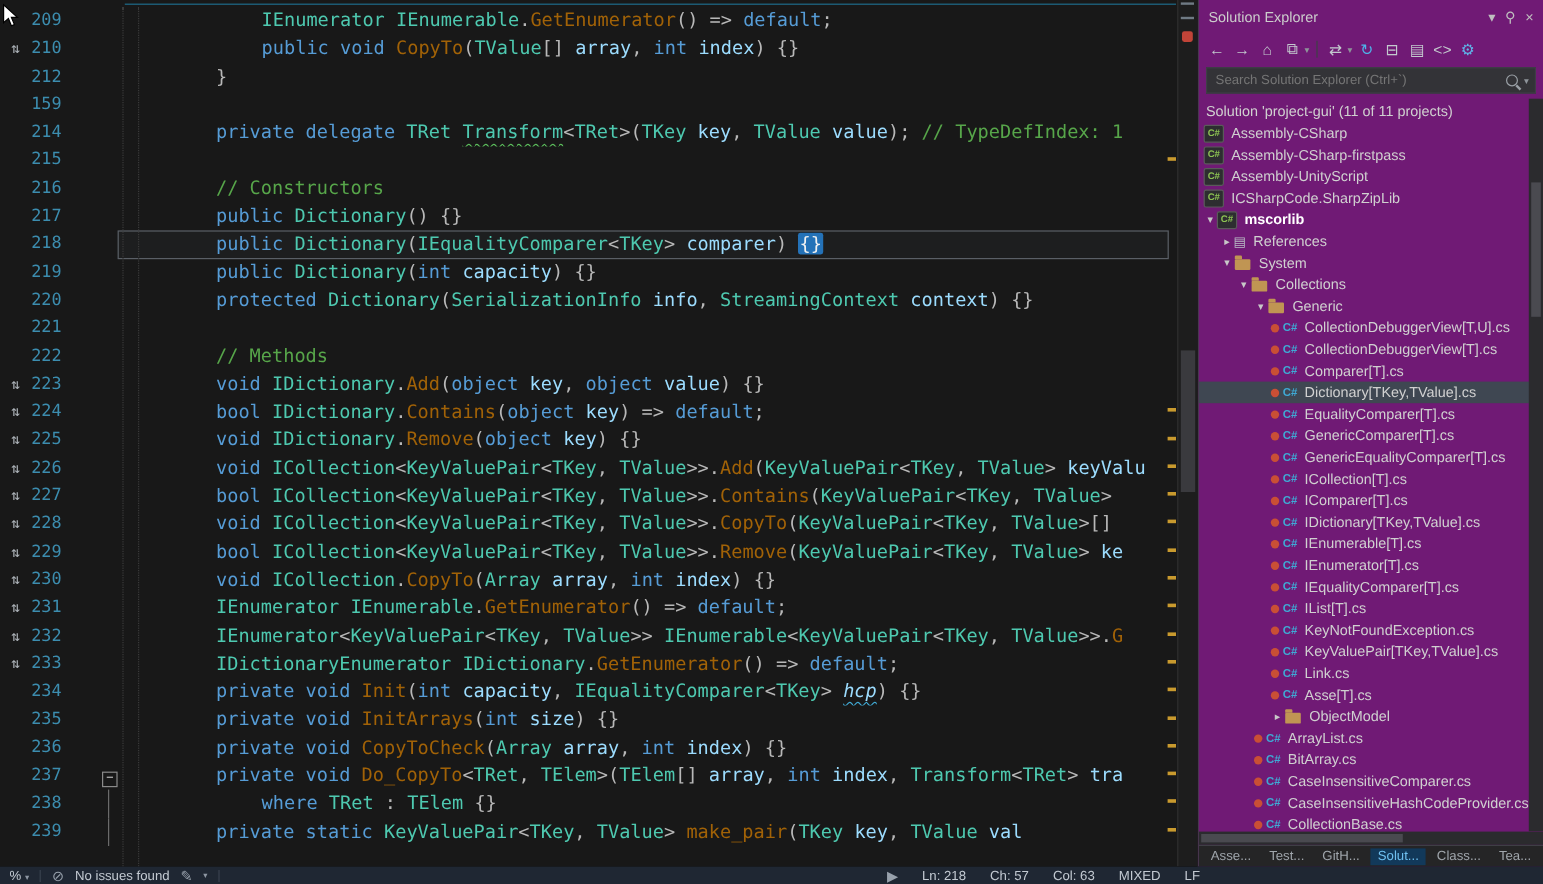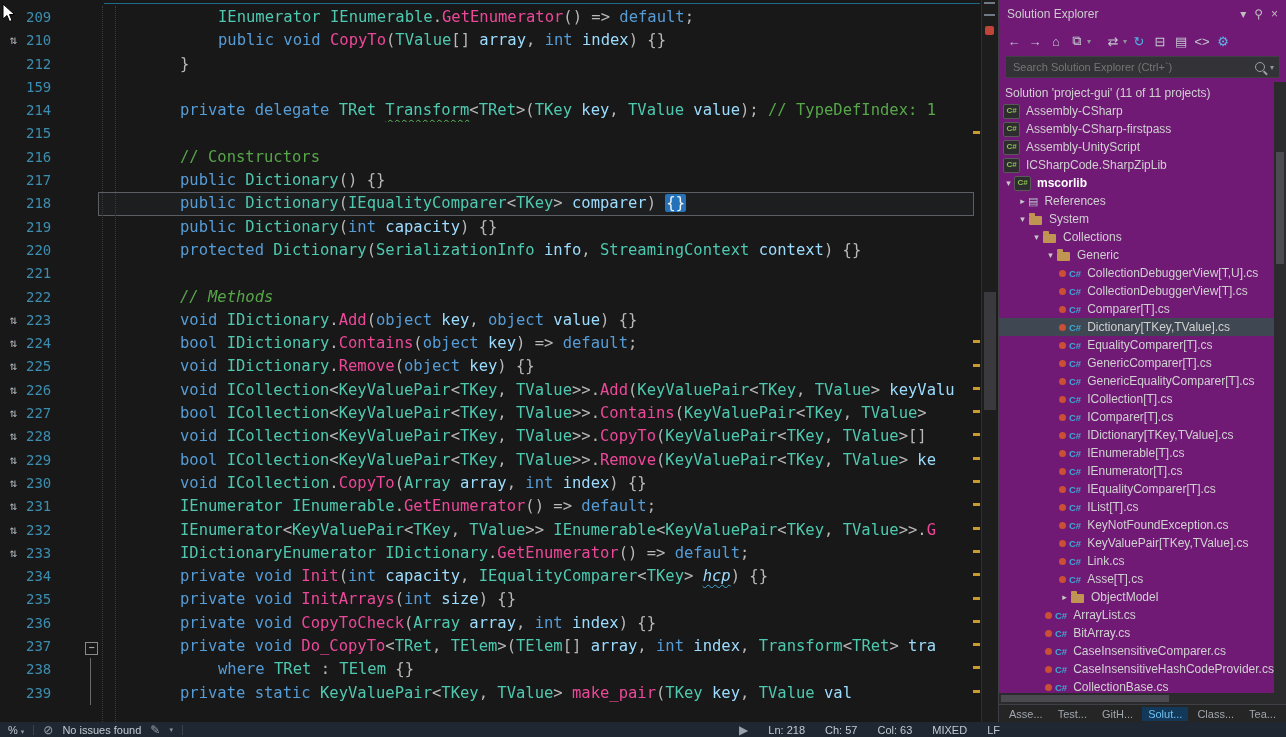--- a/index.html
+++ b/index.html
@@ -8,21 +8,21 @@
 
   
   .editor-pane{position:relative;background:#181818;overflow:hidden;}
   .editor-pane::before{content:"";position:absolute;top:3px;left:104px;right:18px;height:1px;background:#1F7FA6;opacity:.8;}
   .lines{padding-top:6px;}
   .cl{display:flex;height:23.3px;line-height:23.3px;font-family:"DejaVu Sans Mono",monospace;font-size:15.5px;white-space:pre;}
   .gl{width:26px;flex:none;text-align:center;color:#AEB4BA;font-size:12px;}
   .ln{width:50px;flex:none;text-align:left;color:#3C8DAF;padding-right:8px;font-size:14px;}
   .om{width:14px;flex:none;position:relative;}
   .ct{flex:1;overflow:hidden;position:relative;}
-  .tok-k{color:#569CD6}.tok-t{color:#4EC9B0}.tok-m{color:#ec4899}.tok-p{color:#9CDCFE}
+  .tok-k{color:#569CD6}.tok-t{color:#4EC9B0}.tok-m{color:#a16207}.tok-p{color:#9CDCFE}
   .tok-c{color:#57A64A}.tok-d{color:#B8B8B8}
   .tok-tw{color:#4EC9B0;text-decoration:underline wavy #5BBE5B;text-decoration-thickness:1px;text-underline-offset:4px;}
   .tok-pw{color:#9CDCFE;text-decoration:underline wavy #3FA9D4;text-decoration-thickness:1px;text-underline-offset:3px;font-style:italic;}
   .tok-hb{background:#2472B8;color:#F2F2F2;border-radius:2px;padding:0 1px;}
   .cl.current .ct{outline:1px solid #5A5F66;outline-offset:-1px;margin-right:24px;background:rgba(130,150,180,0.05);}
   .guide{position:absolute;top:6px;bottom:0;width:0;border-left:1px dotted #3A3A3A;}
   .fold{display:inline-block;width:11px;height:11px;line-height:9px;border:1px solid #8A8A8A;color:#CCC;font-size:10px;text-align:center;background:#181818;margin:6px 0 0 1px;}
   .fbar{display:block;width:1px;height:100%;background:#6A6A6A;margin-left:6px;}
   
   .vsb{position:absolute;top:0;right:0;width:16px;height:100%;background:#1D1D1D;border-left:1px solid #2E2E2E;}
@@ -87,21 +87,21 @@
         <div class="cl"><div class="gl"></div><div class="ln">212</div><div class="om"></div><div class="ct" style="padding-left: 82px;"><span class="tok-d">}</span></div></div>
         <div class="cl"><div class="gl"></div><div class="ln">159</div><div class="om"></div><div class="ct" style="padding-left: 82px;"></div></div>
         <div class="cl"><div class="gl"></div><div class="ln">214</div><div class="om"></div><div class="ct" style="padding-left: 82px;"><span class="tok-k">private delegate </span><span class="tok-t">TRet </span><span class="tok-tw">Transform</span><span class="tok-d">&lt;</span><span class="tok-t">TRet</span><span class="tok-d">&gt;(</span><span class="tok-t">TKey </span><span class="tok-p">key</span><span class="tok-d">, </span><span class="tok-t">TValue </span><span class="tok-p">value</span><span class="tok-d">); </span><span class="tok-c">// TypeDefIndex: 1</span></div></div>
         <div class="cl"><div class="gl"></div><div class="ln">215</div><div class="om"></div><div class="ct" style="padding-left: 82px;"></div></div>
         <div class="cl"><div class="gl"></div><div class="ln">216</div><div class="om"></div><div class="ct" style="padding-left: 82px;"><span class="tok-c">// Constructors</span></div></div>
         <div class="cl"><div class="gl"></div><div class="ln">217</div><div class="om"></div><div class="ct" style="padding-left: 82px;"><span class="tok-k">public </span><span class="tok-t">Dictionary</span><span class="tok-d">() {}</span></div></div>
         <div class="cl current"><div class="gl"></div><div class="ln">218</div><div class="om"></div><div class="ct" style="padding-left: 82px;"><span class="tok-k">public </span><span class="tok-t">Dictionary</span><span class="tok-d">(</span><span class="tok-t">IEqualityComparer</span><span class="tok-d">&lt;</span><span class="tok-t">TKey</span><span class="tok-d">&gt; </span><span class="tok-p">comparer</span><span class="tok-d">) </span><span class="tok-hb">{}</span></div></div>
         <div class="cl"><div class="gl"></div><div class="ln">219</div><div class="om"></div><div class="ct" style="padding-left: 82px;"><span class="tok-k">public </span><span class="tok-t">Dictionary</span><span class="tok-d">(</span><span class="tok-k">int </span><span class="tok-p">capacity</span><span class="tok-d">) {}</span></div></div>
         <div class="cl"><div class="gl"></div><div class="ln">220</div><div class="om"></div><div class="ct" style="padding-left: 82px;"><span class="tok-k">protected </span><span class="tok-t">Dictionary</span><span class="tok-d">(</span><span class="tok-t">SerializationInfo </span><span class="tok-p">info</span><span class="tok-d">, </span><span class="tok-t">StreamingContext </span><span class="tok-p">context</span><span class="tok-d">) {}</span></div></div>
         <div class="cl"><div class="gl"></div><div class="ln">221</div><div class="om"></div><div class="ct" style="padding-left: 82px;"></div></div>
-        <div class="cl"><div class="gl"></div><div class="ln">222</div><div class="om"></div><div class="ct" style="padding-left: 82px; font-style: italic;"><span class="tok-c">// Methods</span></div></div>
+        <div class="cl"><div class="gl"></div><div class="ln">222</div><div class="om"></div><div class="ct" style="padding-left: 82px;"><span class="tok-c">// Methods</span></div></div>
         <div class="cl"><div class="gl">⇅</div><div class="ln">223</div><div class="om"></div><div class="ct" style="padding-left: 82px;"><span class="tok-k">void </span><span class="tok-t">IDictionary</span><span class="tok-d">.</span><span class="tok-m">Add</span><span class="tok-d">(</span><span class="tok-k">object </span><span class="tok-p">key</span><span class="tok-d">, </span><span class="tok-k">object </span><span class="tok-p">value</span><span class="tok-d">) {}</span></div></div>
         <div class="cl"><div class="gl">⇅</div><div class="ln">224</div><div class="om"></div><div class="ct" style="padding-left: 82px;"><span class="tok-k">bool </span><span class="tok-t">IDictionary</span><span class="tok-d">.</span><span class="tok-m">Contains</span><span class="tok-d">(</span><span class="tok-k">object </span><span class="tok-p">key</span><span class="tok-d">) =&gt; </span><span class="tok-k">default</span><span class="tok-d">;</span></div></div>
         <div class="cl"><div class="gl">⇅</div><div class="ln">225</div><div class="om"></div><div class="ct" style="padding-left: 82px;"><span class="tok-k">void </span><span class="tok-t">IDictionary</span><span class="tok-d">.</span><span class="tok-m">Remove</span><span class="tok-d">(</span><span class="tok-k">object </span><span class="tok-p">key</span><span class="tok-d">) {}</span></div></div>
         <div class="cl"><div class="gl">⇅</div><div class="ln">226</div><div class="om"></div><div class="ct" style="padding-left: 82px;"><span class="tok-k">void </span><span class="tok-t">ICollection</span><span class="tok-d">&lt;</span><span class="tok-t">KeyValuePair</span><span class="tok-d">&lt;</span><span class="tok-t">TKey</span><span class="tok-d">, </span><span class="tok-t">TValue</span><span class="tok-d">&gt;&gt;.</span><span class="tok-m">Add</span><span class="tok-d">(</span><span class="tok-t">KeyValuePair</span><span class="tok-d">&lt;</span><span class="tok-t">TKey</span><span class="tok-d">, </span><span class="tok-t">TValue</span><span class="tok-d">&gt; </span><span class="tok-p">keyValu</span></div></div>
         <div class="cl"><div class="gl">⇅</div><div class="ln">227</div><div class="om"></div><div class="ct" style="padding-left: 82px;"><span class="tok-k">bool </span><span class="tok-t">ICollection</span><span class="tok-d">&lt;</span><span class="tok-t">KeyValuePair</span><span class="tok-d">&lt;</span><span class="tok-t">TKey</span><span class="tok-d">, </span><span class="tok-t">TValue</span><span class="tok-d">&gt;&gt;.</span><span class="tok-m">Contains</span><span class="tok-d">(</span><span class="tok-t">KeyValuePair</span><span class="tok-d">&lt;</span><span class="tok-t">TKey</span><span class="tok-d">, </span><span class="tok-t">TValue</span><span class="tok-d">&gt;</span></div></div>
         <div class="cl"><div class="gl">⇅</div><div class="ln">228</div><div class="om"></div><div class="ct" style="padding-left: 82px;"><span class="tok-k">void </span><span class="tok-t">ICollection</span><span class="tok-d">&lt;</span><span class="tok-t">KeyValuePair</span><span class="tok-d">&lt;</span><span class="tok-t">TKey</span><span class="tok-d">, </span><span class="tok-t">TValue</span><span class="tok-d">&gt;&gt;.</span><span class="tok-m">CopyTo</span><span class="tok-d">(</span><span class="tok-t">KeyValuePair</span><span class="tok-d">&lt;</span><span class="tok-t">TKey</span><span class="tok-d">, </span><span class="tok-t">TValue</span><span class="tok-d">&gt;[]</span></div></div>
         <div class="cl"><div class="gl">⇅</div><div class="ln">229</div><div class="om"></div><div class="ct" style="padding-left: 82px;"><span class="tok-k">bool </span><span class="tok-t">ICollection</span><span class="tok-d">&lt;</span><span class="tok-t">KeyValuePair</span><span class="tok-d">&lt;</span><span class="tok-t">TKey</span><span class="tok-d">, </span><span class="tok-t">TValue</span><span class="tok-d">&gt;&gt;.</span><span class="tok-m">Remove</span><span class="tok-d">(</span><span class="tok-t">KeyValuePair</span><span class="tok-d">&lt;</span><span class="tok-t">TKey</span><span class="tok-d">, </span><span class="tok-t">TValue</span><span class="tok-d">&gt; </span><span class="tok-p">ke</span></div></div>
         <div class="cl"><div class="gl">⇅</div><div class="ln">230</div><div class="om"></div><div class="ct" style="padding-left: 82px;"><span class="tok-k">void </span><span class="tok-t">ICollection</span><span class="tok-d">.</span><span class="tok-m">CopyTo</span><span class="tok-d">(</span><span class="tok-t">Array </span><span class="tok-p">array</span><span class="tok-d">, </span><span class="tok-k">int </span><span class="tok-p">index</span><span class="tok-d">) {}</span></div></div>
         <div class="cl"><div class="gl">⇅</div><div class="ln">231</div><div class="om"></div><div class="ct" style="padding-left: 82px;"><span class="tok-t">IEnumerator </span><span class="tok-t">IEnumerable</span><span class="tok-d">.</span><span class="tok-m">GetEnumerator</span><span class="tok-d">() =&gt; </span><span class="tok-k">default</span><span class="tok-d">;</span></div></div>
         <div class="cl"><div class="gl">⇅</div><div class="ln">232</div><div class="om"></div><div class="ct" style="padding-left: 82px;"><span class="tok-t">IEnumerator</span><span class="tok-d">&lt;</span><span class="tok-t">KeyValuePair</span><span class="tok-d">&lt;</span><span class="tok-t">TKey</span><span class="tok-d">, </span><span class="tok-t">TValue</span><span class="tok-d">&gt;&gt; </span><span class="tok-t">IEnumerable</span><span class="tok-d">&lt;</span><span class="tok-t">KeyValuePair</span><span class="tok-d">&lt;</span><span class="tok-t">TKey</span><span class="tok-d">, </span><span class="tok-t">TValue</span><span class="tok-d">&gt;&gt;.</span><span class="tok-m">G</span></div></div>

